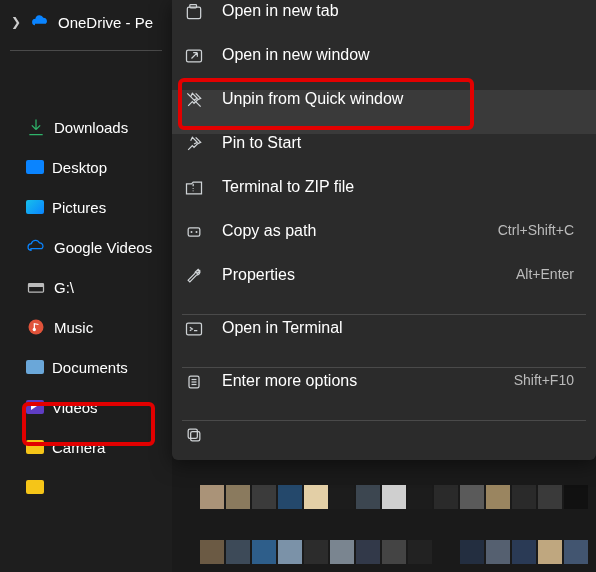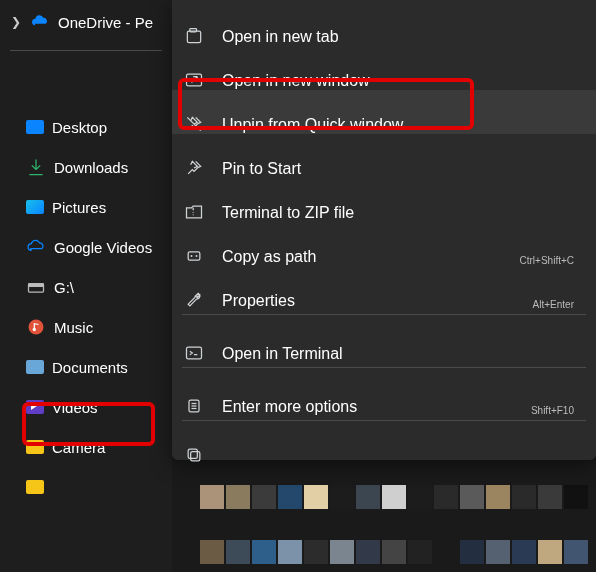--- a/index.html
+++ b/index.html
@@ -11,23 +11,23 @@
   .chevron{width:12px;text-align:center;color:#ccc;font-size:12px;}
   .tree-list{margin-top:60px;}
   .tree-list .tree-row{margin-bottom:8px;}
   .highlight-box{border:4px solid #e20000;border-radius:6px;position:absolute;pointer-events:none;}
   .hl-docs{left:22px;top:402px;width:125px;height:36px;}
   .hl-unpin{left:178px;top:78px;width:288px;height:44px;}
   .sep{height:1px;background:#4a4a4a;margin:0 10px;}
 
   
   .ctxmenu{position:absolute;left:172px;top:0;width:424px;height:460px;background:#2b2b2b;border-top-left-radius:0;border-bottom-left-radius:6px;border-bottom-right-radius:6px;box-shadow:0 4px 20px rgba(0,0,0,.5);}
-  .ctx-item{display:flex;align-items:flex-end;height:44px;padding-left:12px;gap:18px;font-size:16px;}
+  .ctx-item{display:flex;align-items:flex-start;height:44px;padding-left:12px;gap:18px;font-size:16px;}
   .ctx-item.hover{background:#3a3a3a;}
-  .ctx-item .shortcut{margin-left:auto;margin-right:22px;color:#bbb;font-size:10px;}
+  .ctx-item .shortcut{margin-left:auto;margin-right:22px;color:#bbb;font-size:14px;}
   .ctx-sep{height:1px;background:#4a4a4a;margin:4px 10px;}
   .ctx-pad-top{height:2px;}
 
   
   .ico{width:20px;height:20px;display:flex;align-items:center;justify-content:center;flex-shrink:0;}
   .ico svg{width:20px;height:20px;stroke:#cfd3d6;stroke-width:1.5;fill:none;}
 
   
   .sq{width:18px;height:14px;border-radius:2px;display:inline-block;}
   .sq.blue{background:#0a84ff;}
@@ -54,30 +54,30 @@
             <path d="M6 16a4 4 0 0 1 .5-7.97A5 5 0 0 1 16 7a4 4 0 0 1 3 7H6z" fill="#0a84ff" stroke="none"></path>
           </svg>
     </span>
     <span class="label">OneDrive - Pe</span>
   </div>
 
   <div class="sep" style="margin-top:10px;"></div>
 
   <div class="tree-list">
     <div class="tree-row sub">
+      <span class="ico">
+        <svg viewBox="0 0 24 24">
+              <path d="M12 3v12m0 0l-5-5m5 5l5-5M4 21h16" stroke="#2fb36a"></path>
+            </svg>
+      </span>
+      <span class="label">Downloads</span>
+    </div>
+    <div class="tree-row sub">
       <span class="sq blue"></span>
       <span class="label">Desktop</span>
-    </div>
-    <div class="tree-row sub">
-      <span class="ico">
-        <svg viewBox="0 0 24 24">
-              <path d="M12 3v12m0 0l-5-5m5 5l5-5M4 21h16" stroke="#2fb36a"></path>
-            </svg>
-      </span>
-      <span class="label">Downloads</span>
     </div>
     <div class="tree-row sub">
       <span class="sq picgrad"></span>
       <span class="label">Pictures</span>
     </div>
     <div class="tree-row sub">
       <span class="ico">
         <svg viewBox="0 0 24 24">
               <path d="M6 16a4 4 0 0 1 .5-7.97A5 5 0 0 1 16 7a4 4 0 0 1 3 7H6z" fill="none" stroke="#0a84ff"></path>
             </svg>

